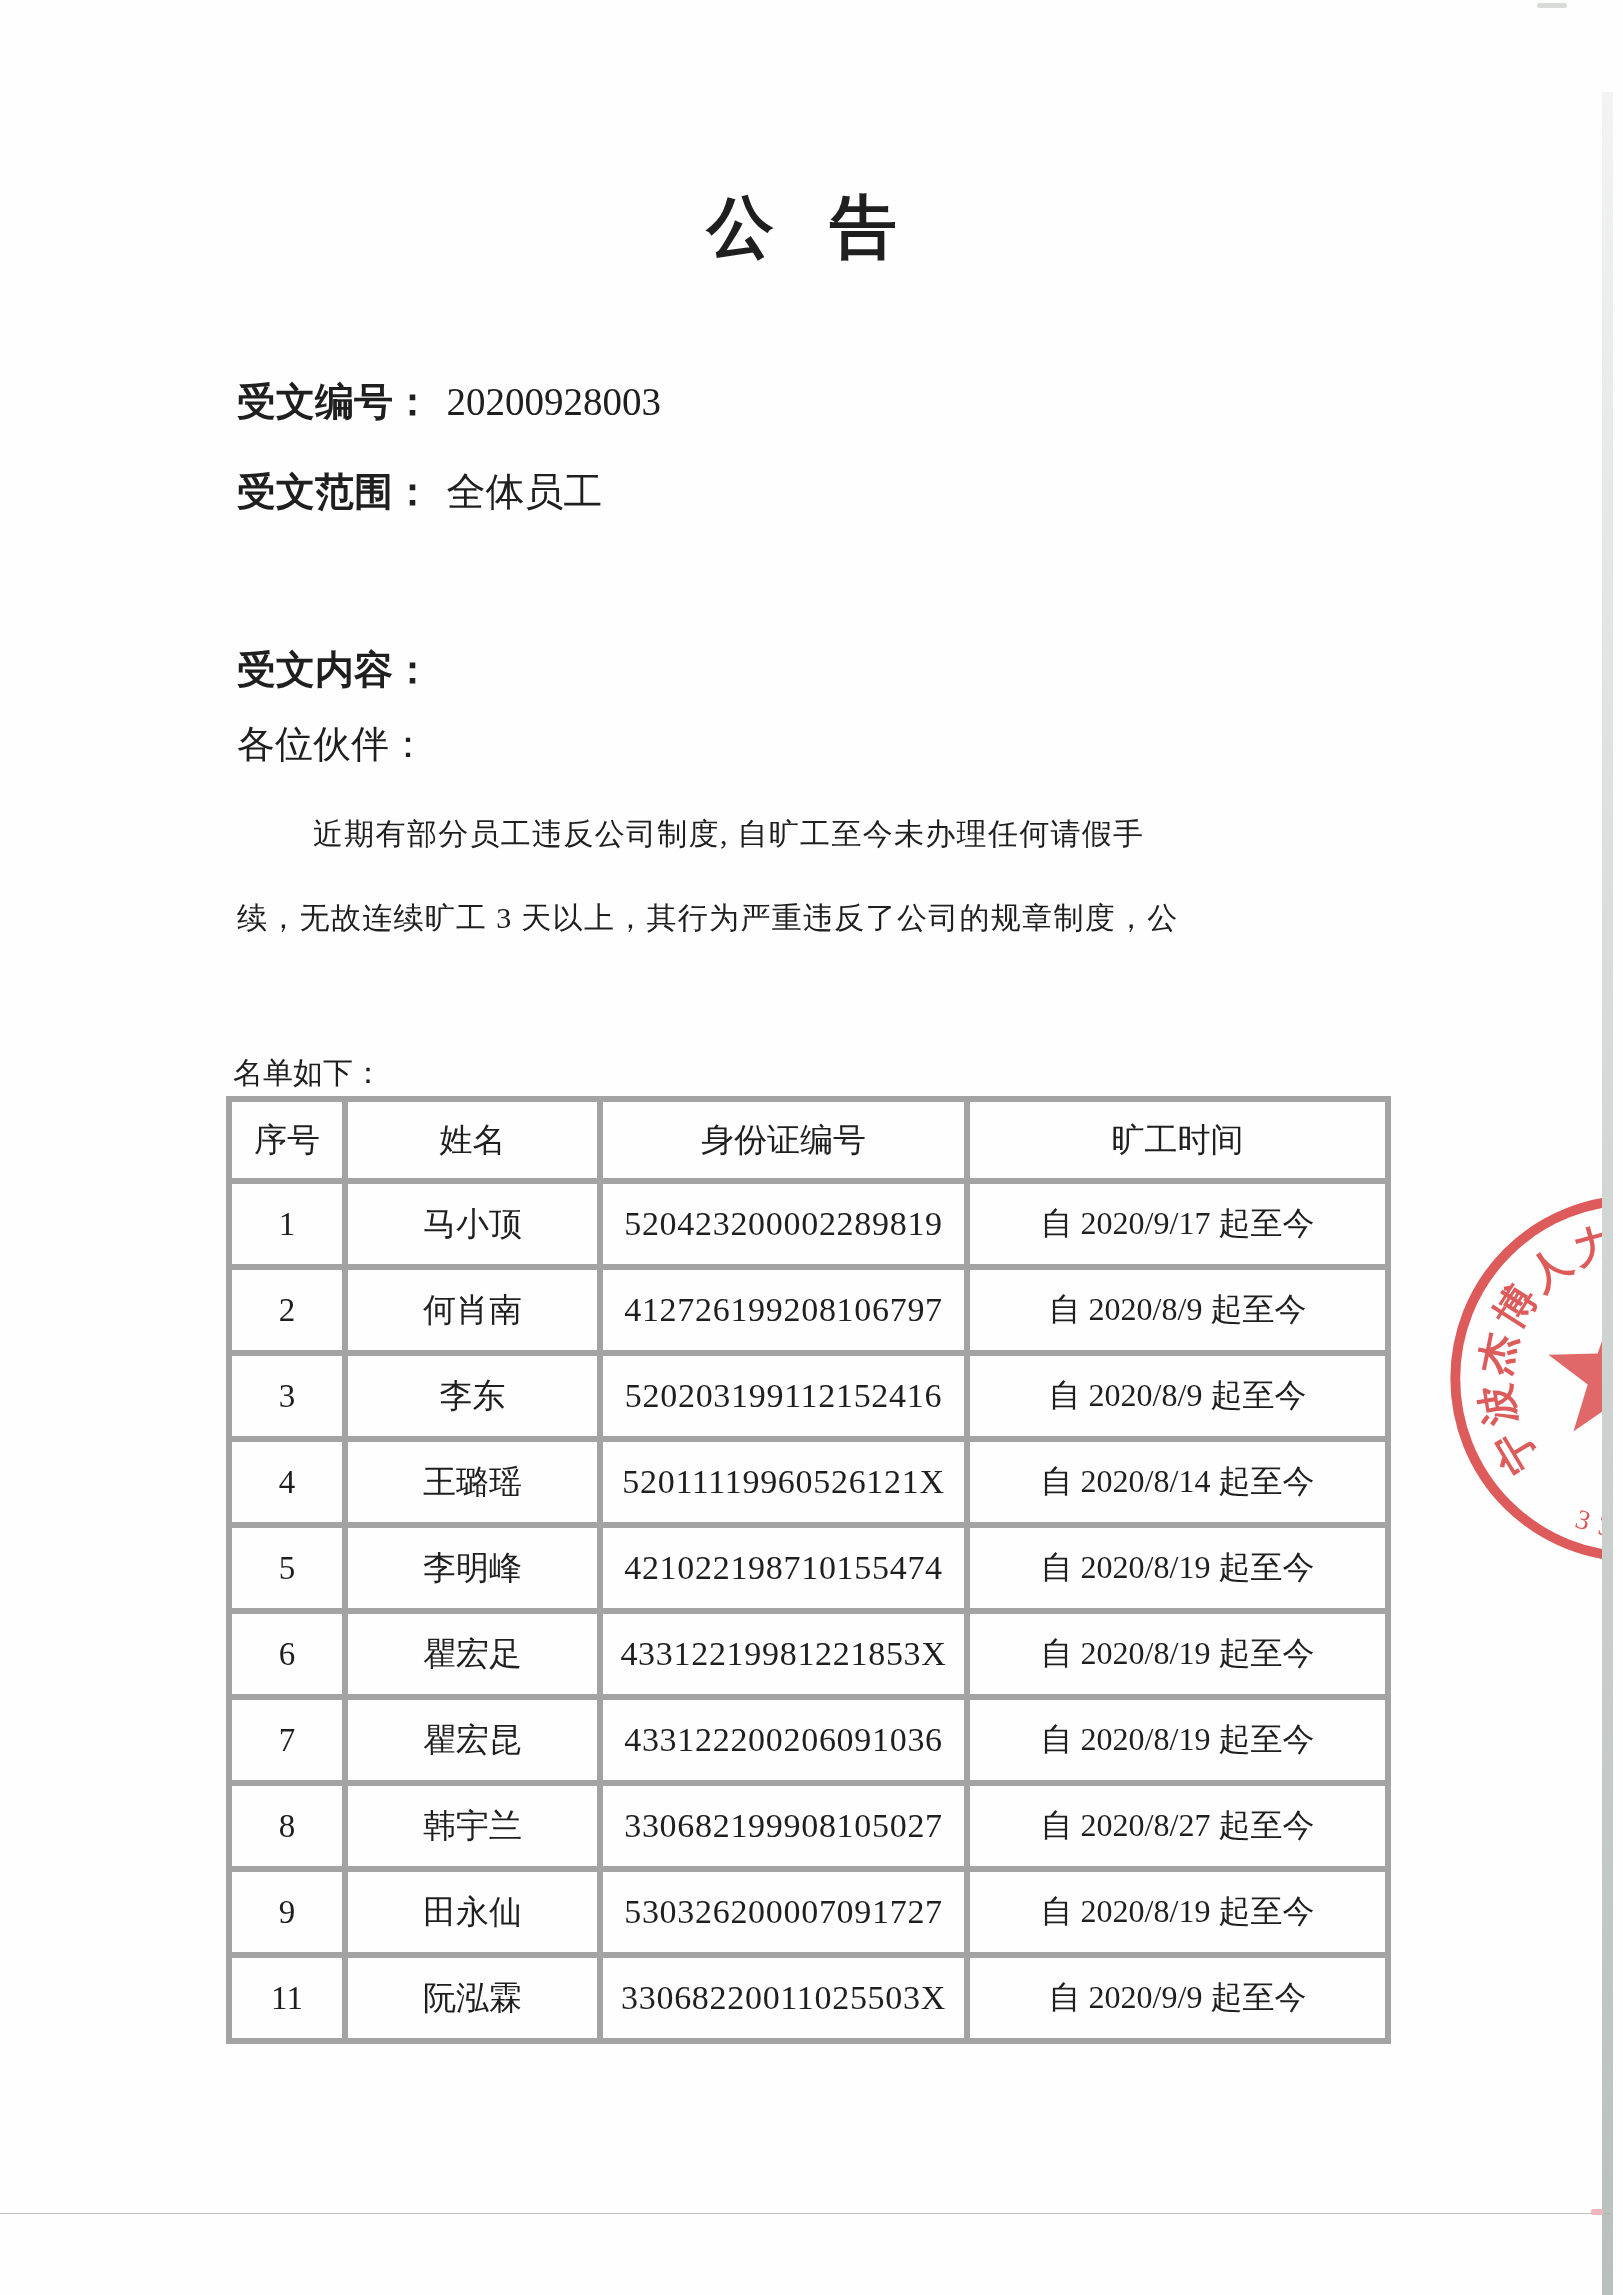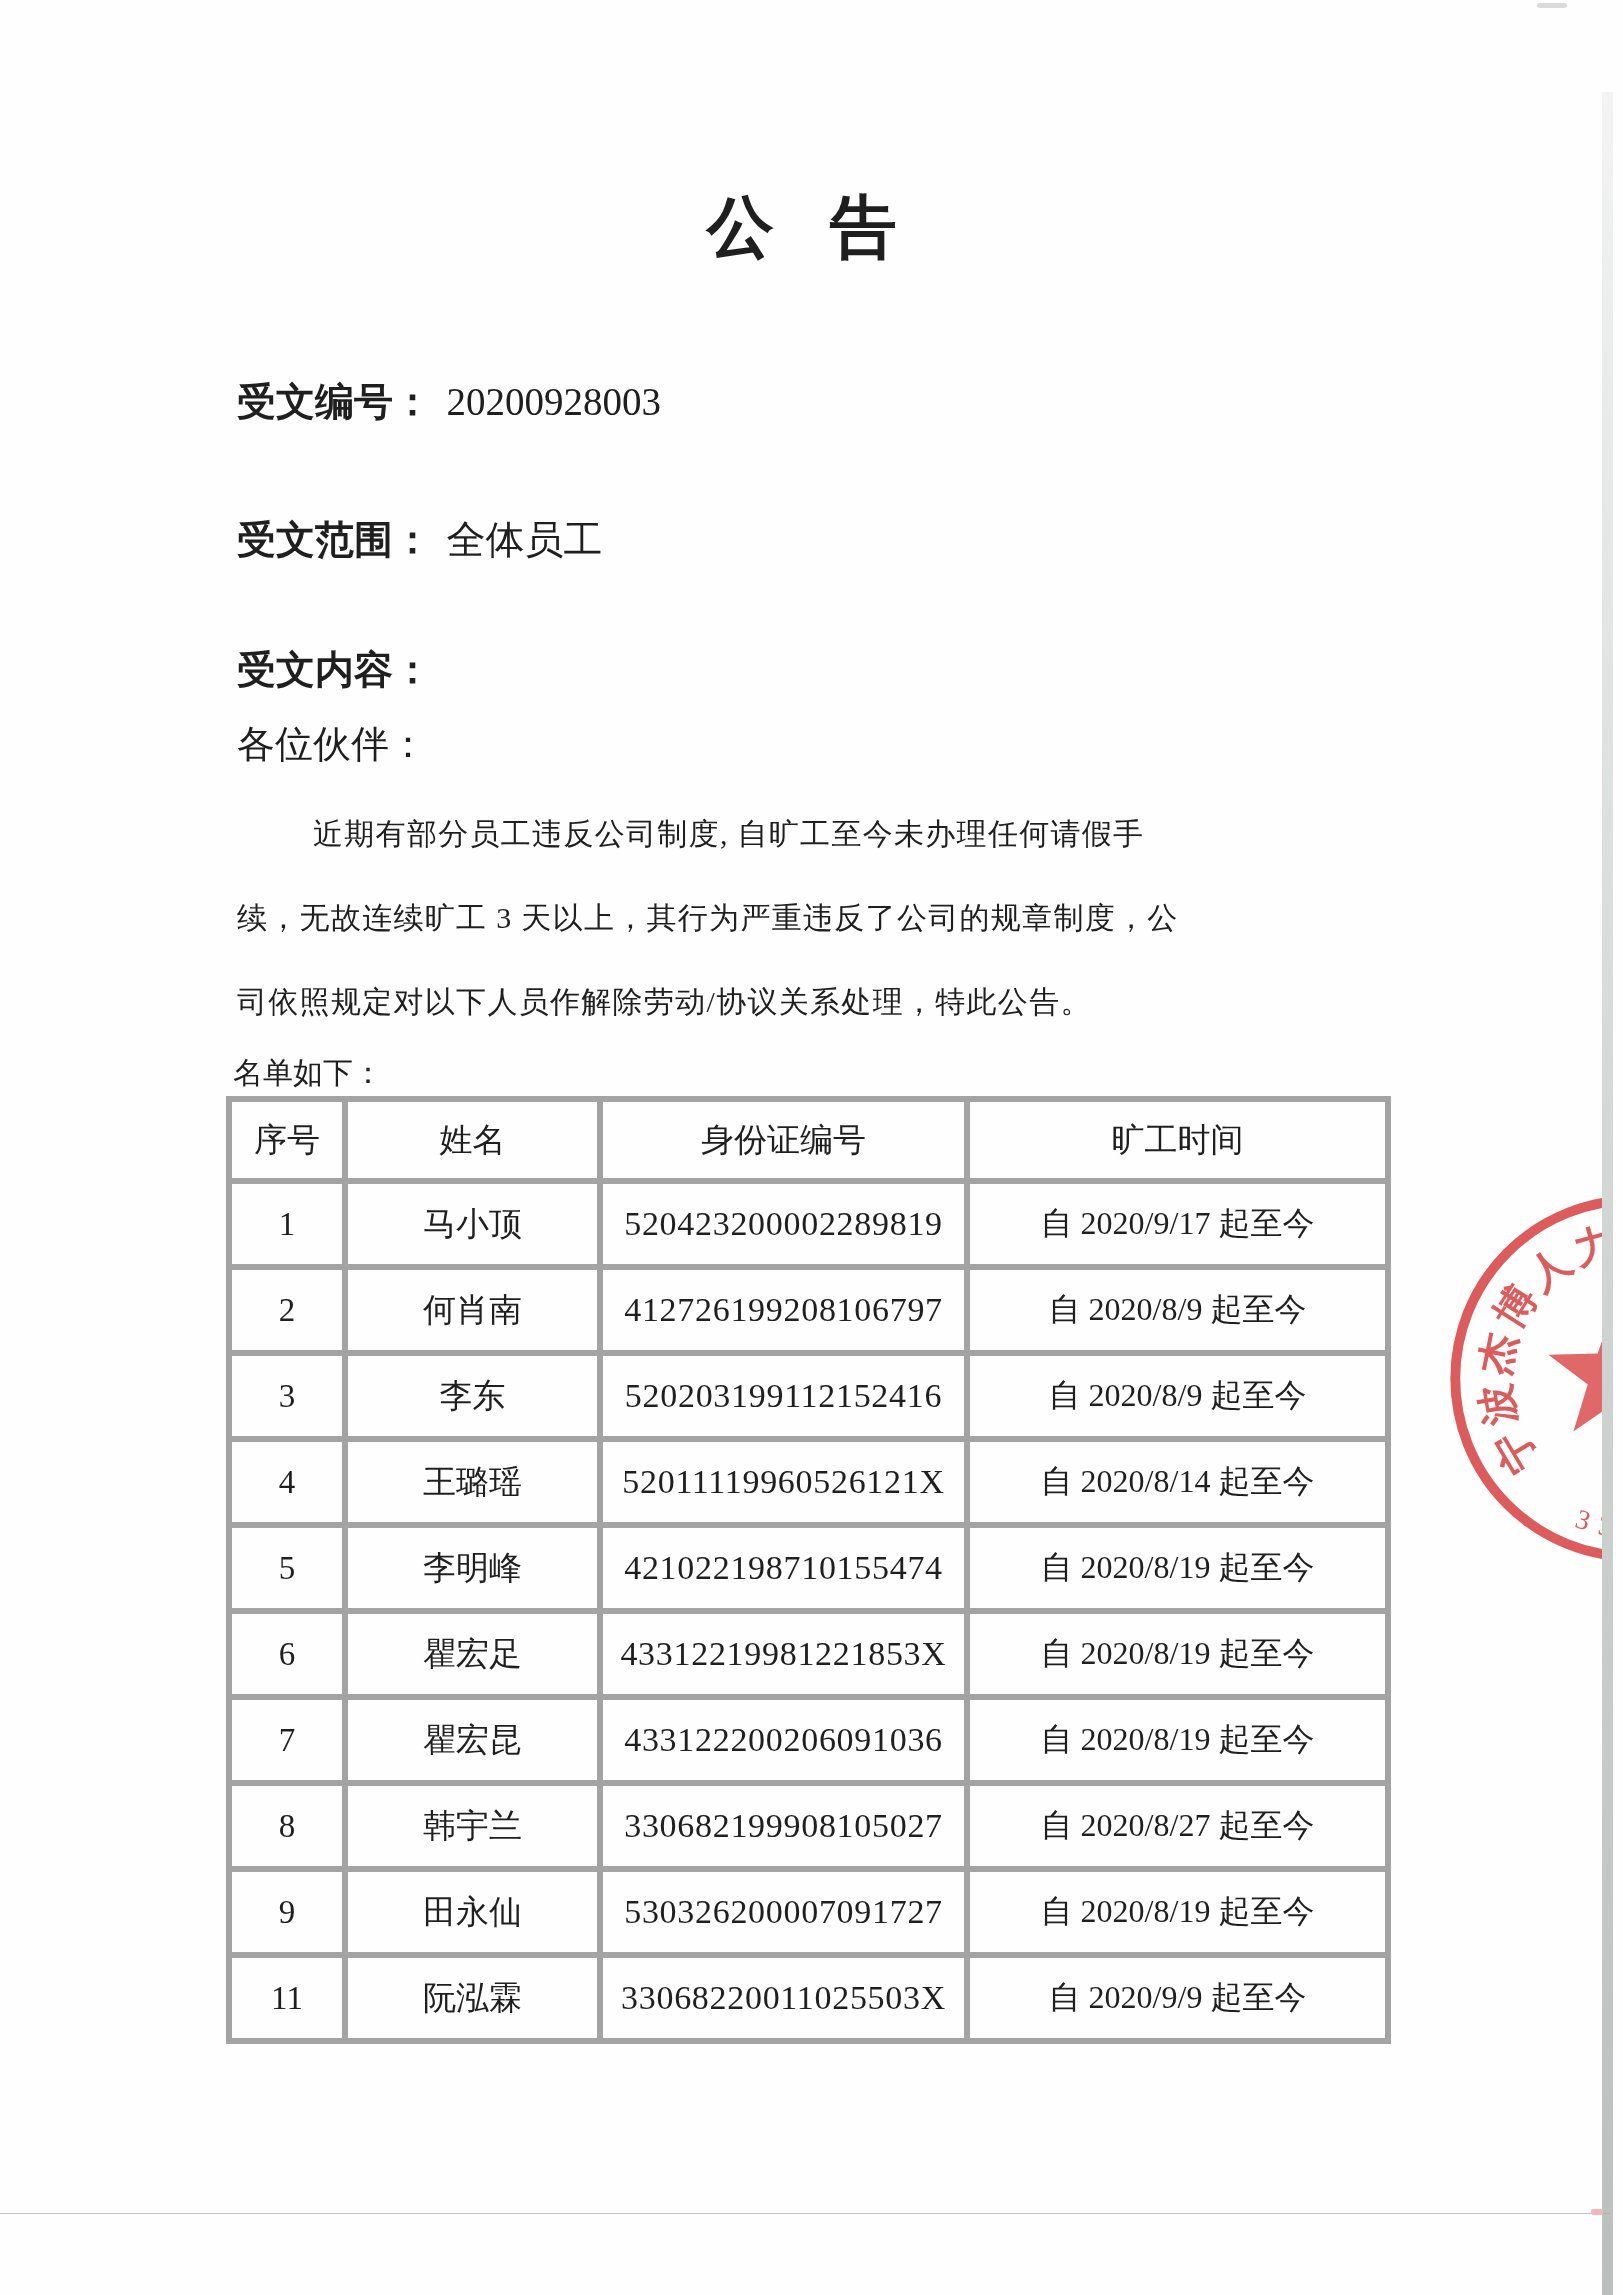--- a/index.html
+++ b/index.html
@@ -7,21 +7,21 @@
     position:relative;width:1623px;height:2295px;overflow:hidden;
     background:#fefefe;color:#1f1f1f;
     font-family:"Liberation Serif","DejaVu Serif",serif;
   }
   .title{
     position:absolute;top:191px;left:0;width:1623px;text-align:center;
     font-size:67px;font-weight:bold;letter-spacing:19.6px;line-height:1.1;
   }
   .field{position:absolute;left:237px;font-size:39px;line-height:1.15;white-space:nowrap;}
   .field .lbl{font-weight:bold;margin-right:14.4px;}
-  .f1{top:380px;}.f2{top:470px;margin-top:48px;}.f3{top:560px;}.f4{top:648px;}
+  .f1{top:380px;}.f2{top:470px;}.f3{top:560px;}.f4{top:648px;}
   .salutation{position:absolute;left:237px;top:719px;font-size:38px;white-space:nowrap;}
   .para-line{position:absolute;left:237px;width:1178px;font-size:30px;letter-spacing:1.3px;white-space:nowrap;}
   .p1{top:814px;padding-left:76px;}
   .p2{top:898px;}
   .p3{top:982px;}
   .list-intro{position:absolute;left:233px;top:1053px;font-size:30px;white-space:nowrap;}
   table.roster{
     position:absolute;left:226px;top:1096px;width:1159px;
     border-collapse:collapse;table-layout:fixed;
   }
@@ -70,21 +70,20 @@
     <span class="lbl">受文范围：</span><span>全体员工</span>
   </div>
   <div class="field f4">
     <span class="lbl">受文内容：</span><span></span>
   </div>
 
   <div class="salutation">各位伙伴：</div>
 
   <div class="para-line p1">近期有部分员工违反公司制度, 自旷工至今未办理任何请假手</div>
   <div class="para-line p2">续，无故连续旷工 3 天以上，其行为严重违反了公司的规章制度，公</div>
-  <div class="para-line p3">司依照规定对以下人员作解除劳动/协议关系处理，特此公告。</div>
 
   <div class="list-intro">名单如下：</div>
 
   <table class="roster">
     <colgroup>
       <col style="width:116px">
         <col style="width:255px">
         <col style="width:367px">
         <col style="width:421px">
     </colgroup>

